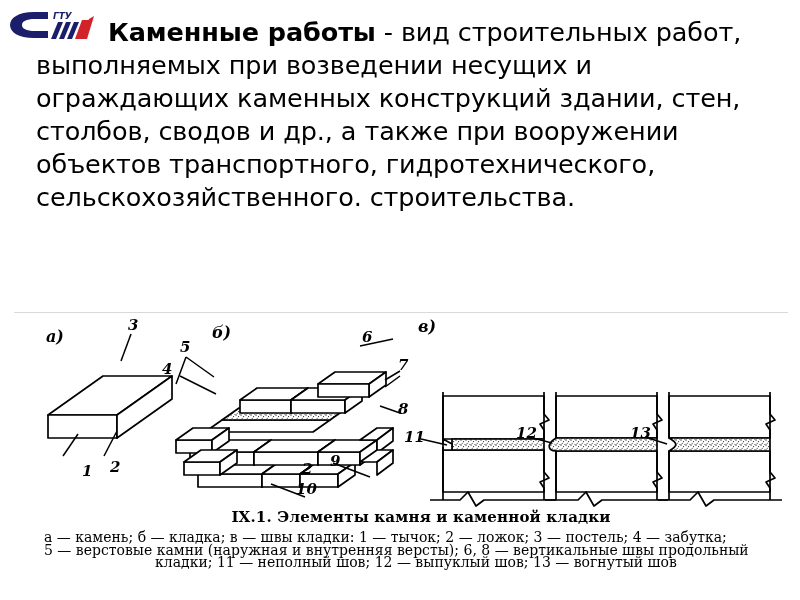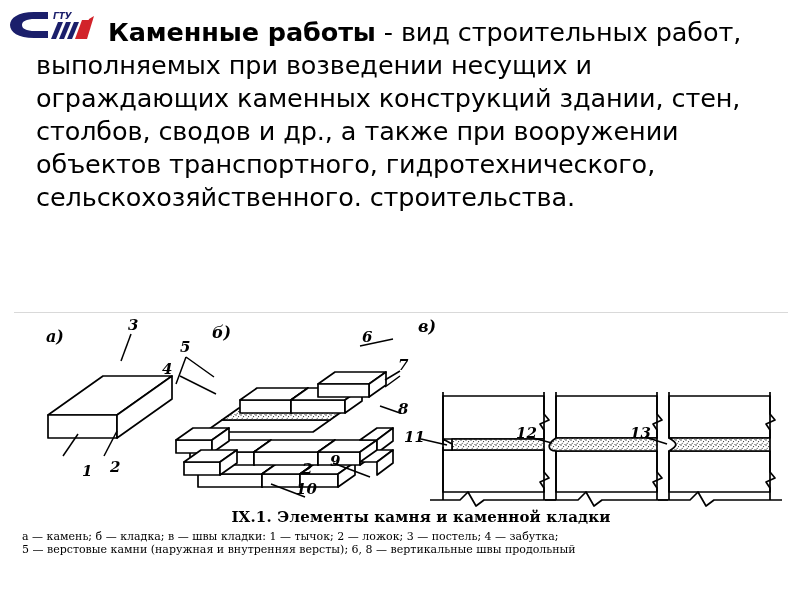--- a/index.html
+++ b/index.html
@@ -27,23 +27,23 @@
   .rule{position:absolute;left:14px;top:0;width:774px;height:1px;background:#d9d9d9;}
   .figsvg{position:absolute;left:0;top:2px;}
 
   
   .figtitle{
     position:absolute;left:0;top:196px;width:800px;text-align:center;
     font-family:"DejaVu Serif","Liberation Serif",serif;
     font-weight:bold;font-size:15px;letter-spacing:.2px;margin-left:21px;
   }
   .legend{
-    position:absolute;left:22px;top:219px;width:744px;
+    position:absolute;left:44px;top:219px;width:744px;
     font-family:"DejaVu Serif","Liberation Serif",serif;
-    font-size:11px;line-height:12.6px;text-align:justify;
+    font-size:14px;line-height:12.6px;text-align:justify;
   }
   .legend div{white-space:nowrap;}
   .legend .c{text-align:center;white-space:normal;}
 </style>
 </head>
 <body>
 
 <div class="slide">
 
   <div class="logo">
@@ -236,15 +236,16 @@
       <g font-family="DejaVu Serif, serif" font-style="italic" font-weight="bold" fill="#000">
         <text x="110" y="158" font-size="15">2</text>
       </g>
     </svg>
 
     <div class="figtitle">IX.1. Элементы камня и каменной кладки</div>
 
     <div class="legend">
       <div>а — камень;  б — кладка;  в — швы кладки:  1 — тычок;  2 — ложок;  3 — постель;  4 — забутка;</div>
       <div>5 — верстовые камни (наружная и внутренняя версты); 6, 8 — вертикальные швы продольный</div>
+      <div class="c">кладки;  11 — неполный шов;  12 — выпуклый шов;  13 — вогнутый шов</div>
     </div>
   </div>
 </div>
 
 </body></html>

